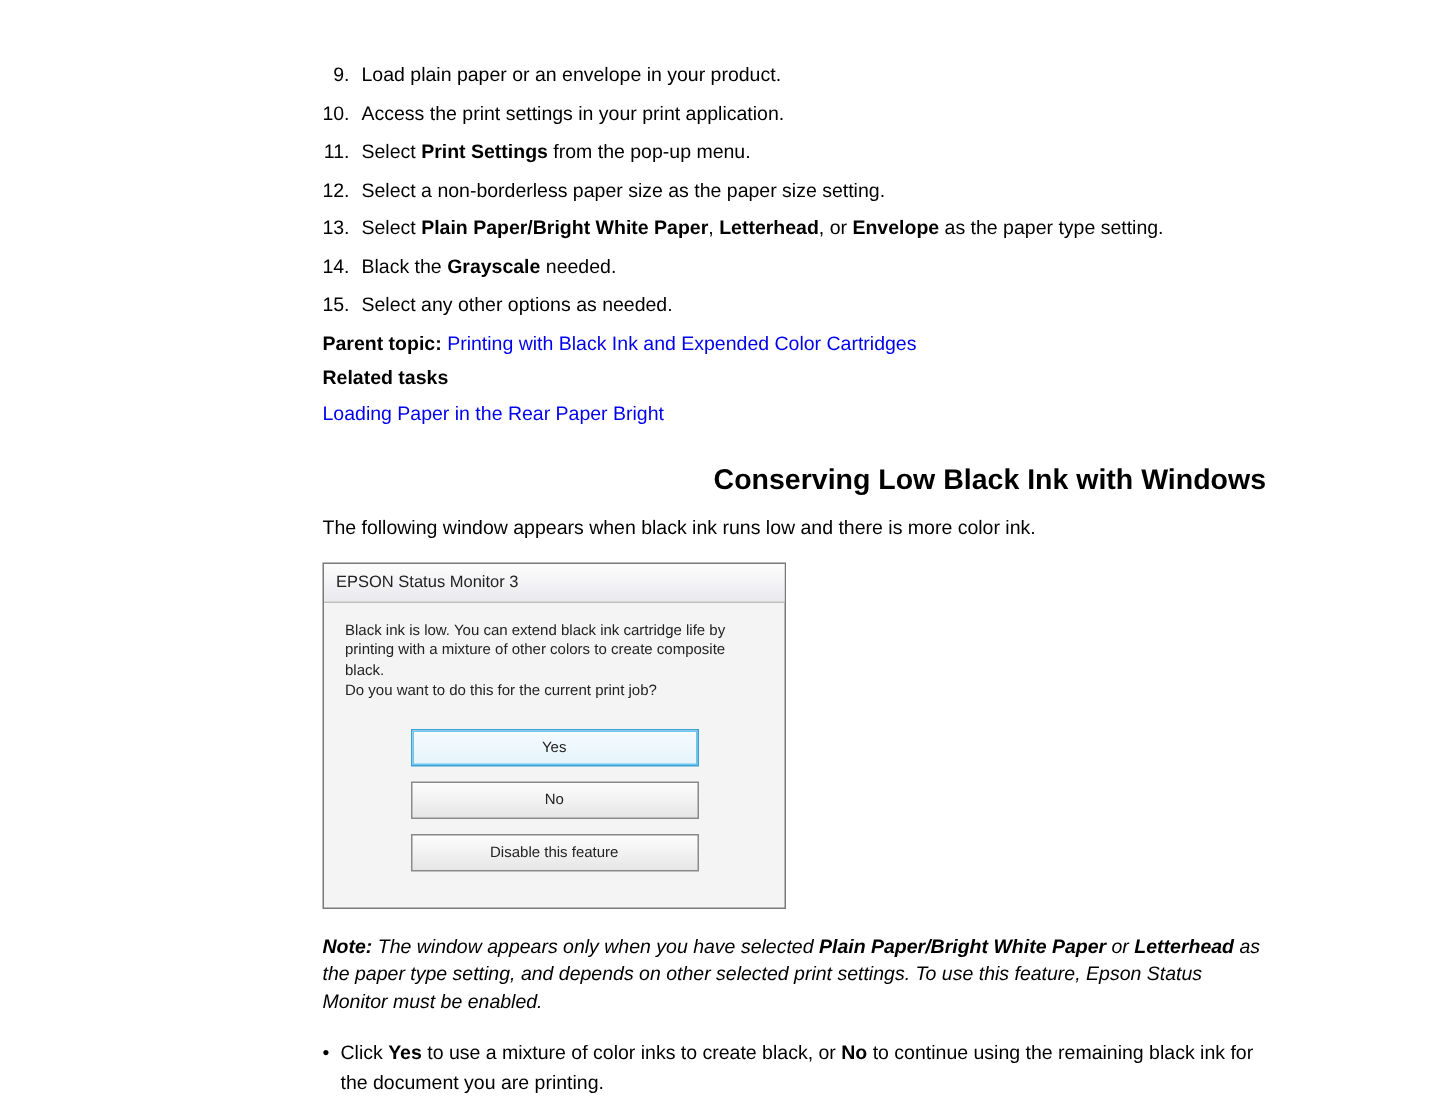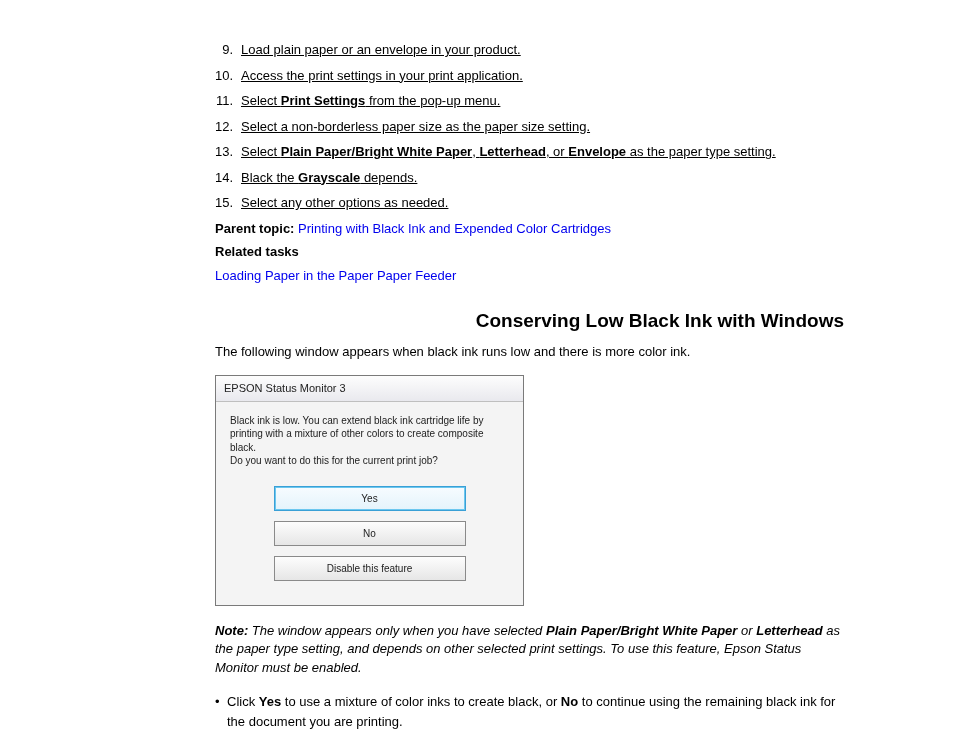--- a/index.html
+++ b/index.html
@@ -9,21 +9,21 @@
     background: #fff;
     margin: 0;
     padding: 40px 110px 30px 110px;
     width: 954px;
     box-sizing: border-box;
     line-height: 1.5;
   }
   .ol-list { margin-left: 95px; }
   .ol-item { display: flex; margin-bottom: 6px; }
   .ol-num { min-width: 28px; text-align: right; padding-right: 8px; }
-  .ol-body { flex: 1; text-decoration: underline; }
+  .ol-body { flex: 1; }
   .meta-block { margin-left: 105px; margin-top: 6px; }
   .meta-line { margin-bottom: 4px; }
   .link { color: #0000EE; cursor: pointer; }
   h2.section-heading {
     font-size: 19px;
     font-weight: bold;
     margin: 22px 0 6px 0;
     text-align: right;
   }
   .intro { margin-left: 105px; margin-bottom: 14px; }
@@ -88,39 +88,39 @@
     <div class="ol-item">
       <div class="ol-num">12.</div>
       <div class="ol-body"><span>Select a non-borderless paper size as the paper size setting.</span></div>
     </div>
     <div class="ol-item">
       <div class="ol-num">13.</div>
       <div class="ol-body"><span>Select </span><b>Plain Paper/Bright White Paper</b><span>, </span><b>Letterhead</b><span>, or </span><b>Envelope</b><span> as the paper type setting.</span></div>
     </div>
     <div class="ol-item">
       <div class="ol-num">14.</div>
-      <div class="ol-body"><span>Black the </span><b>Grayscale</b><span> depends.</span></div>
+      <div class="ol-body"><span>Black the </span><b>Grayscale</b><span> needed.</span></div>
     </div>
     <div class="ol-item">
       <div class="ol-num">15.</div>
       <div class="ol-body"><span>Select any other options as needed.</span></div>
     </div>
   </div>
 
 <div class="meta-block">
   <div class="meta-line">
     <b>Parent topic:</b>
     <span> </span>
     <span class="link">Printing with Black Ink and Expended Color Cartridges</span>
   </div>
   <div class="meta-line">
     <b>Related tasks</b>
   </div>
   <div class="meta-line">
-    <span class="link">Loading Paper in the Paper Paper Feeder</span>
+    <span class="link">Loading Paper in the Rear Paper Bright</span>
   </div>
 </div>
 
 <h2 class="section-heading">Conserving Low Black Ink with Windows</h2>
 
 <div class="intro">The following window appears when black ink runs low and there is more color ink.</div>
 
 <div class="dialog-wrap">
   <div class="dialog">
     <div class="dialog-title">EPSON Status Monitor 3</div>

